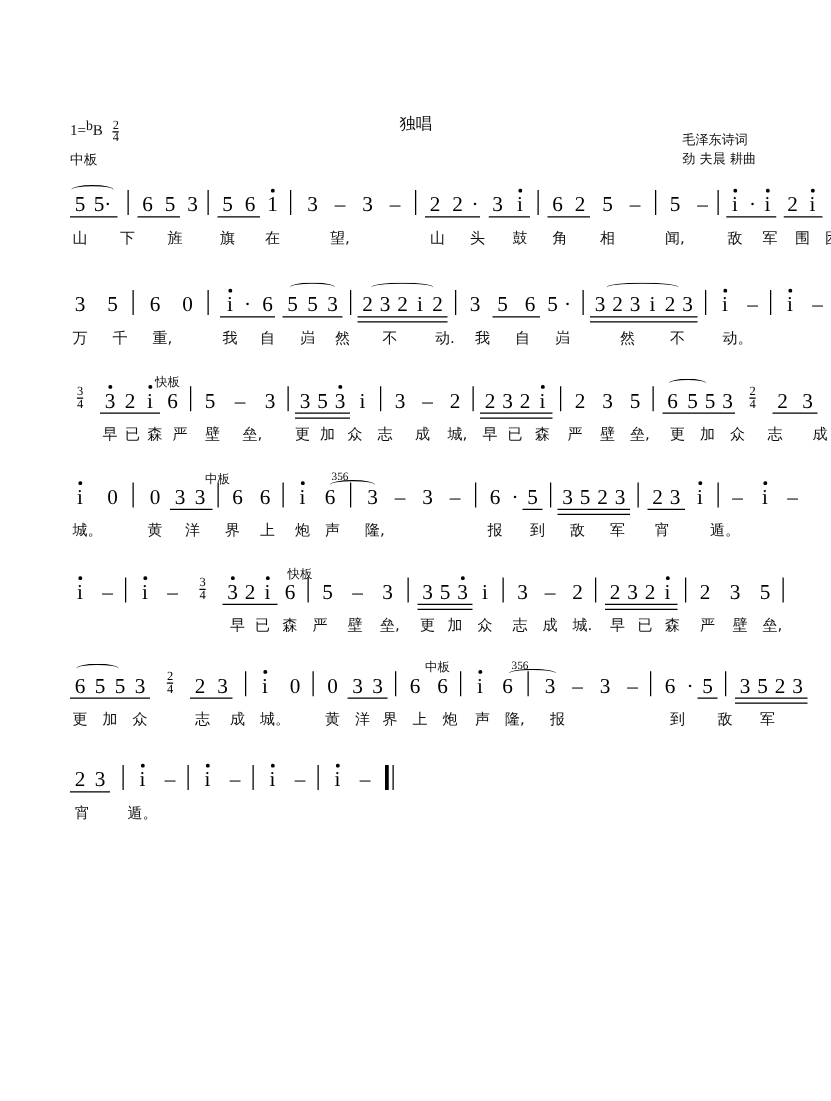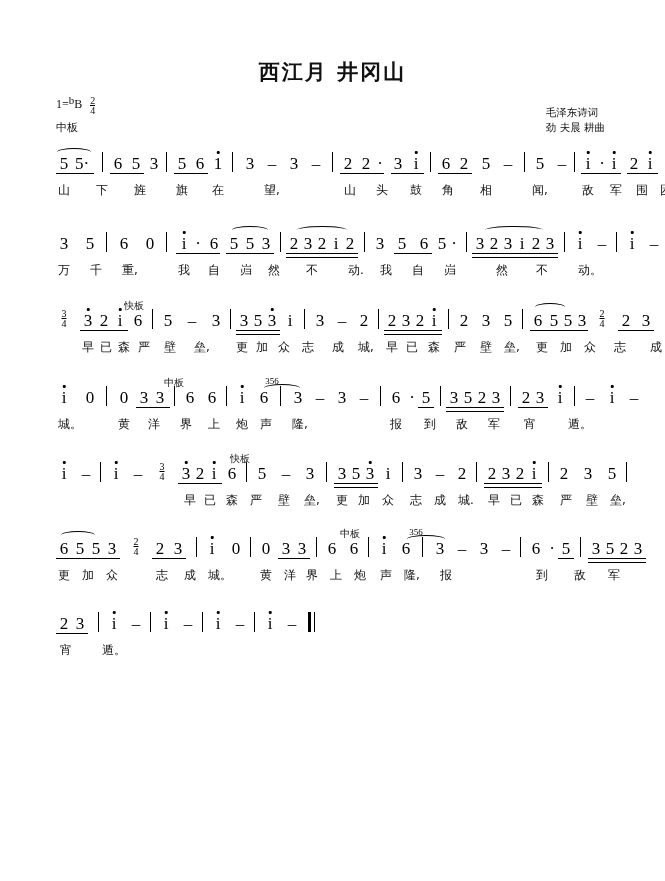--- a/index.html
+++ b/index.html
@@ -182,21 +182,21 @@
     font-size: 9px;
     font-family: "Liberation Serif", serif;
     transform: translateX(-50%);
   }
 </style>
 </head>
 <body>
 
 <div class="page">
 
-  <div class="title">西江月  井冈山</div>
+  <div class="subtitle">独唱</div>
 
   <div class="credits">
     <div>毛泽东诗词</div>
     <div>劲  夫晨  耕曲</div>
   </div>
 
   <div class="keysig">
     <span>1=</span><span class="flat">b</span><span>B</span>
     <span class="meter">
       <span class="num">2</span>

